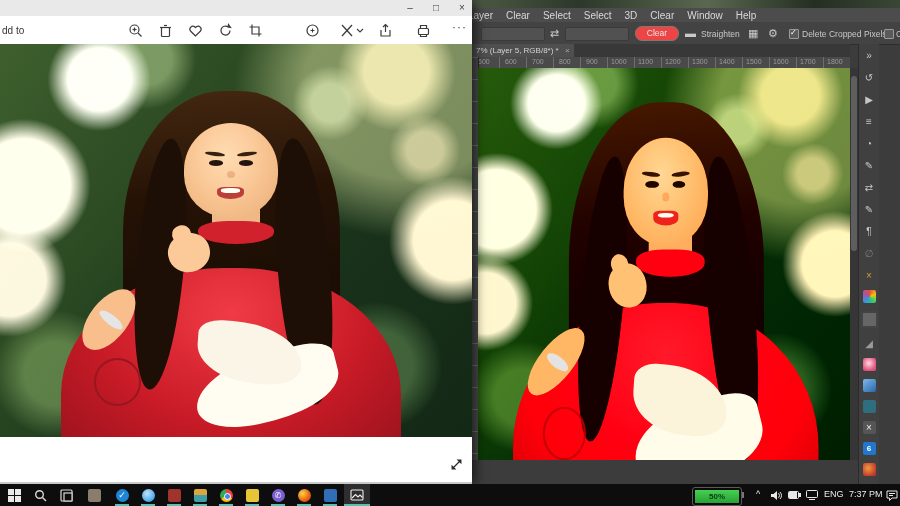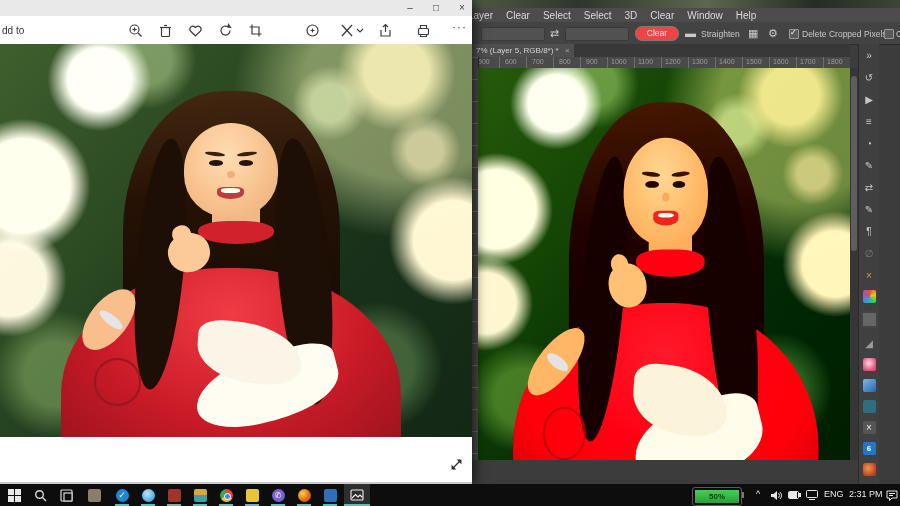--- a/index.html
+++ b/index.html
@@ -430,21 +430,21 @@
         <rect x="11.5" y="2.5" width="1.5" height="3" fill="#e8e8e8"></rect>
         </svg>
       </div>
     <div class="tb-cell" style="left:804px;width:16px;">
       <svg width="12" height="10" viewBox="0 0 12 10" fill="none" stroke="#e8e8e8" stroke-width="1">
         <rect x="0.5" y="0.5" width="11" height="7" rx="1"></rect>
           <line x1="3" y1="9.5" x2="9" y2="9.5"></line>
         </svg>
       </div>
     <span class="tray-txt" style="left:824px;">ENG</span>
-    <span class="tray-txt" style="left:849px;">2:31 PM</span>
+    <span class="tray-txt" style="left:849px;">7:37 PM</span>
     <div class="tb-cell" style="left:884px;width:16px;">
       <svg width="12" height="11" viewBox="0 0 12 11" fill="none" stroke="#e8e8e8" stroke-width="1">
         <path d="M1 1h10v7H6l-2.5 2.5V8H1Z"></path>
           <line x1="3" y1="3.5" x2="9" y2="3.5"></line>
           <line x1="3" y1="5.5" x2="7" y2="5.5"></line>
         </svg>
       </div>
   </div>
 
 </div>

